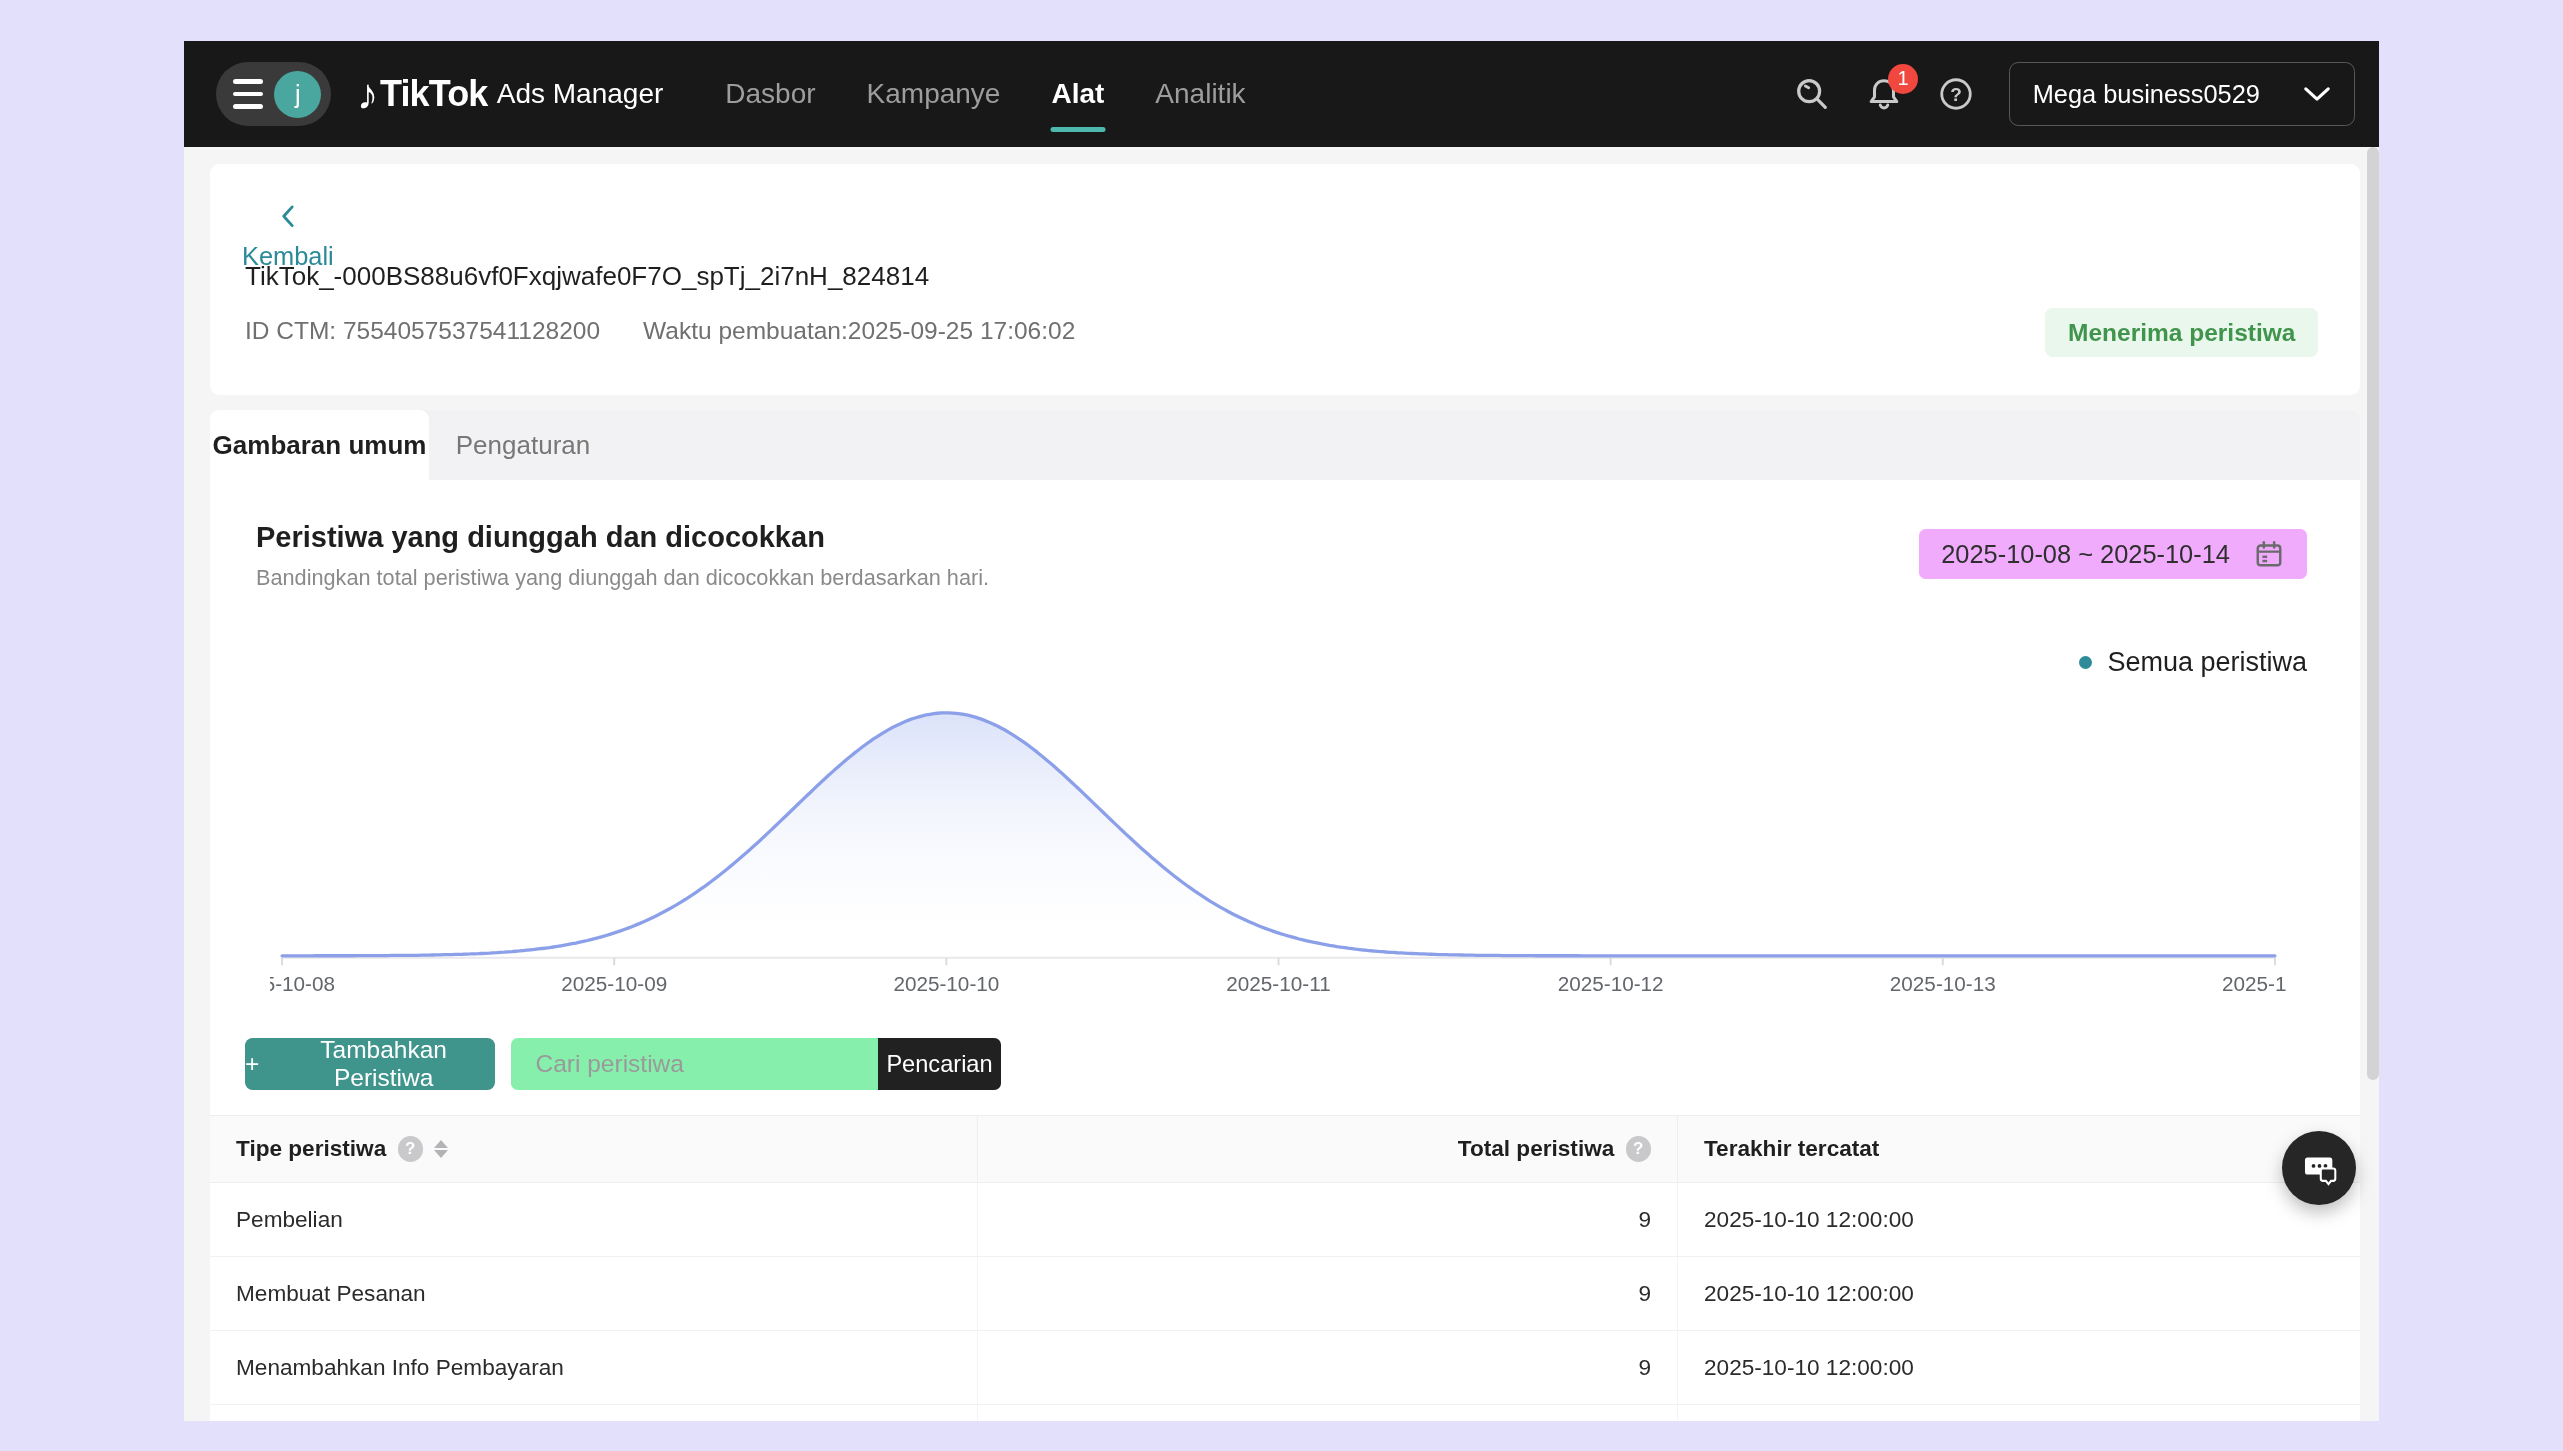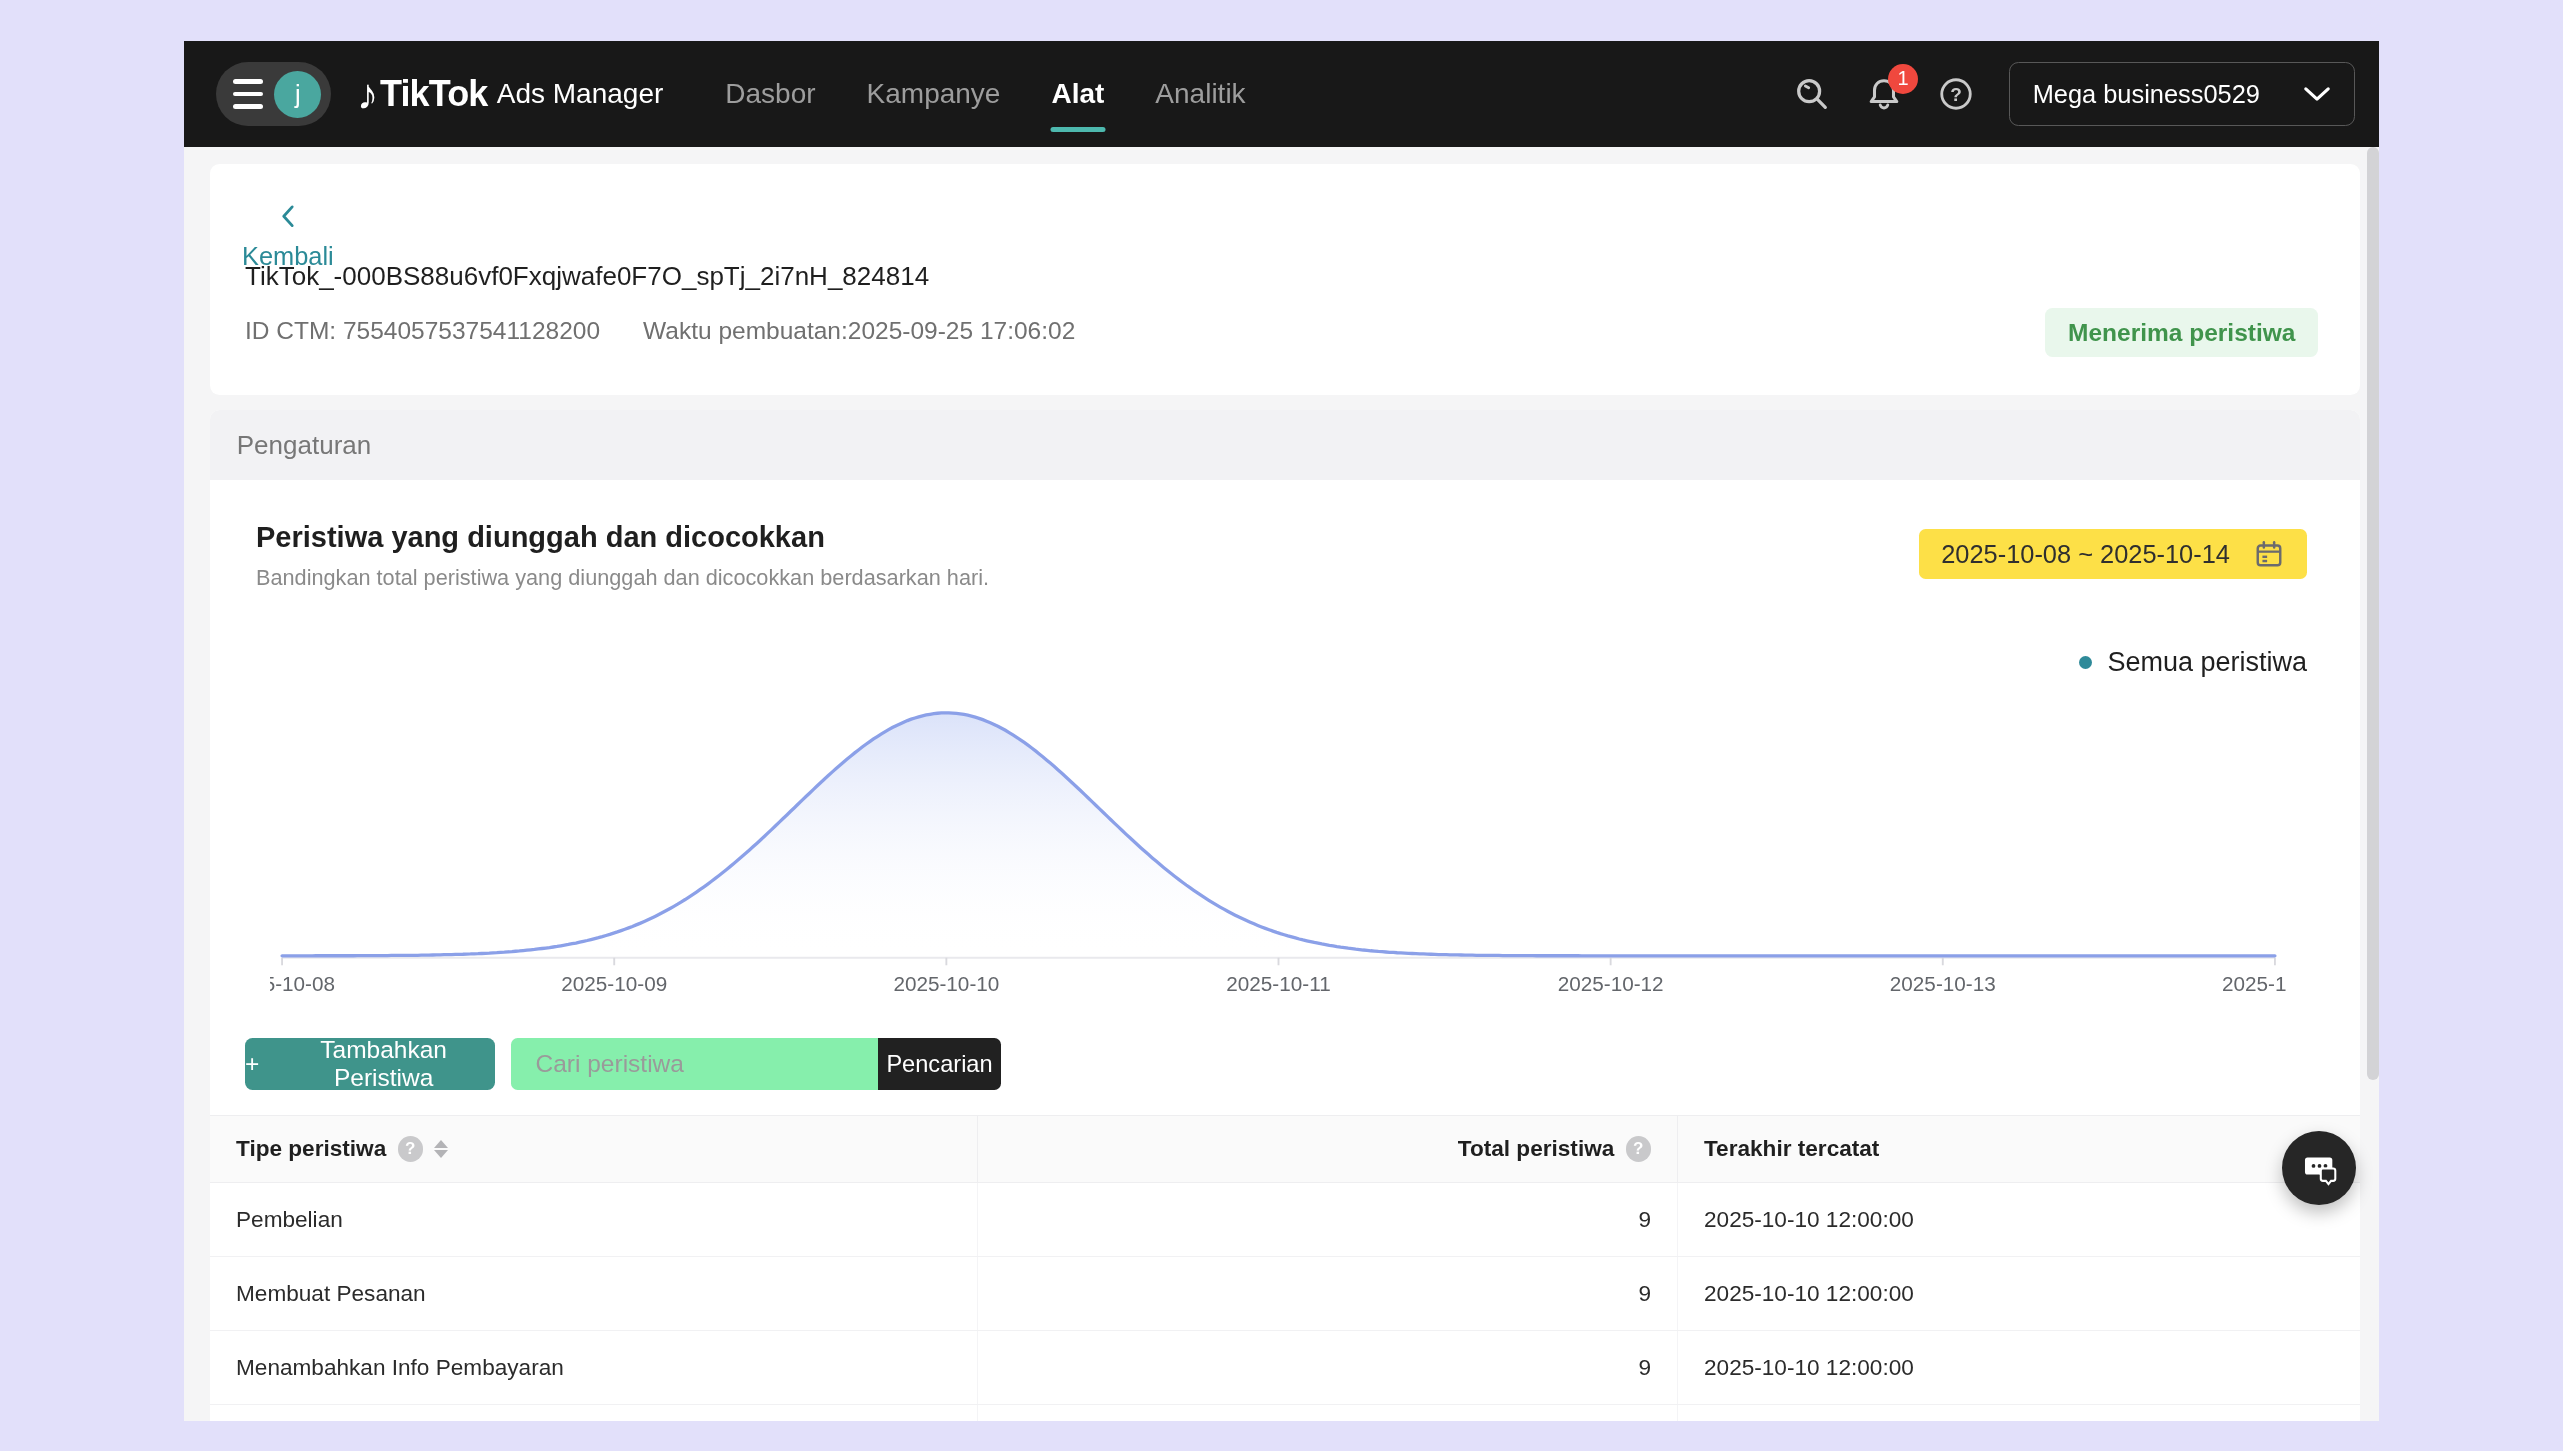--- a/index.html
+++ b/index.html
@@ -76,21 +76,21 @@
   .tabstrip {
     position: absolute; left: 0; top: 0; width: 100%; height: 70px;
     background: #f2f2f4; border-radius: 9.4px 9.4px 0 0; display: flex;
   }
   .tab { height: 70px; display: flex; align-items: center; justify-content: center; font-size: 26px; color: #777; cursor: pointer; }
   .tab.active { width: 219px; background: #fff; border-radius: 9.4px 9.4px 0 0; color: #1f1f1f; font-weight: 700; }
   .tab.inactive { width: 188px; }
   .section-title { position: absolute; left: 46px; top: 111px; font-size: 29px; font-weight: 700; color: #1f1f1f; }
   .section-sub { position: absolute; left: 46px; top: 155px; font-size: 21.7px; color: #8a8a8a; }
   .date-chip {
-    position: absolute; right: 53px; top: 119px; height: 50px; background: #fde047;
+    position: absolute; right: 53px; top: 119px; height: 50px; background: #f0abfc;
     border-radius: 6.6px; display: flex; align-items: center; gap: 24.5px; padding: 0 22.6px;
     font-size: 25.4px; color: #2f2f2f; cursor: pointer;
   }
   .legend { position: absolute; right: 53px; top: 213px; display: flex; align-items: center; gap: 15px; margin-top: 24px; }
   .legend-dot { width: 13px; height: 13px; border-radius: 50%; background: var(--legend-dot, #2f8a99); }
   .legend-label { font-size: 27px; color: #1f1f1f; }
   .chart-box { position: absolute; left: 60px; top: 236px; width: 2017px; height: 356px; }
   
   .toolbar { position: absolute; left: 35px; top: 628px; height: 52px; display: flex; }
   .add-btn {
@@ -207,20 +207,21 @@
     <div class="detail-title">TikTok_-000BS88u6vf0Fxqjwafe0F7O_spTj_2i7nH_824814</div>
     <div class="detail-meta">
       <span>ID CTM: 7554057537541128200</span>
       <span>Waktu pembuatan:2025-09-25 17:06:02</span>
     </div>
     <div class="status-badge">Menerima peristiwa</div>
   </div>
 
   <div class="card2">
     <div class="tabstrip">
+      <div class="tab active">Gambaran umum</div>
       <div class="tab inactive">Pengaturan</div>
     </div>
 
     <div class="section-title">Peristiwa yang diunggah dan dicocokkan</div>
     <div class="section-sub">Bandingkan total peristiwa yang diunggah dan dicocokkan berdasarkan hari.</div>
 
     <div class="date-chip">
       <span>2025-10-08 ~ 2025-10-14</span>
       <svg class="icon" width="30" height="30" viewBox="0 0 32 32">
           <rect x="4" y="7" width="24" height="21" rx="3" fill="none" stroke="#6b6b6e" stroke-width="2.6"></rect>

